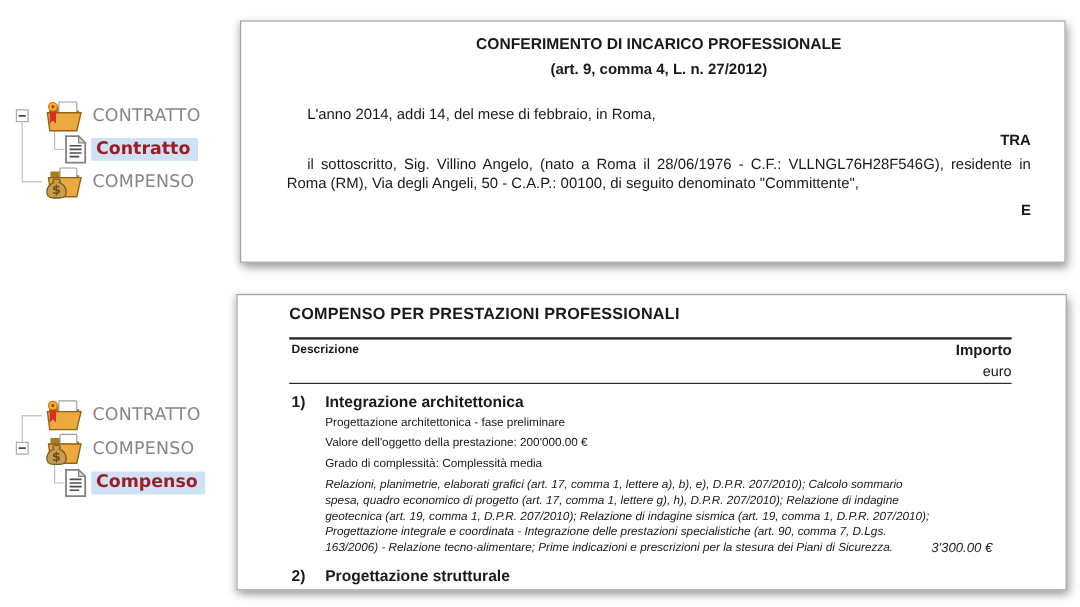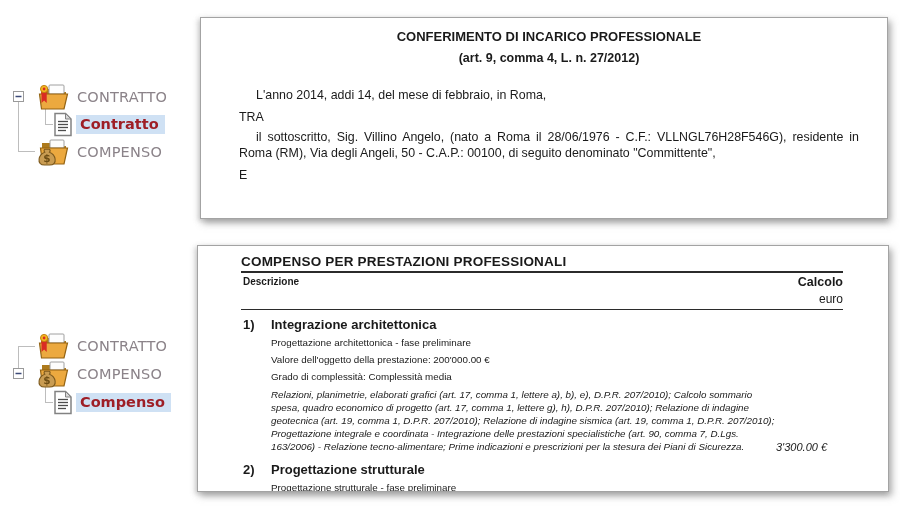--- a/index.html
+++ b/index.html
@@ -18,26 +18,26 @@
   
   .panel{position:absolute;background:#fff;border:1px solid #a3a3a3;overflow:hidden;
          box-shadow:-2px 2px 5px rgba(140,140,140,.40), 3px 4px 7px rgba(110,110,110,.55);}
   #doc-contract{left:200px;top:17px;width:686px;height:200px;}
   #doc-compenso{left:197px;top:245px;width:690px;height:245px;}
 
   .doc1-inner{padding:9px 28px 0 38px;font-size:12.4px;line-height:16px;}
   .doc1-title{font-weight:bold;text-align:center;font-size:13px;margin-top:2px;}
   .doc1-subtitle{font-weight:bold;text-align:center;font-size:12.5px;margin-top:5px;}
   .doc1-intro{margin-top:21px;text-indent:17px;text-align:justify;}
-  .doc1-sep{margin-top:6px;text-align:left;font-weight:normal;}
+  .doc1-sep{margin-top:6px;text-align:right;font-weight:bold;}
   .doc1-para{margin-top:4px;text-indent:17px;text-align:justify;}
 
   .doc2-inner{padding:8px 45px 0 43px;}
   .doc2-title{font-weight:bold;font-size:13.5px;letter-spacing:.2px;border-bottom:2px solid #2b2b2b;
-              padding-bottom:2px;}
+              padding-bottom:12px;}
   .doc2-header{position:relative;height:36px;border-bottom:1.6px solid #2b2b2b;}
   .doc2-desc{position:absolute;left:2px;top:3px;font-weight:bold;font-size:10px;}
   .doc2-importo{position:absolute;right:0;top:2px;font-weight:bold;font-size:12.5px;}
   .doc2-euro{position:absolute;right:0;top:19px;font-size:12px;text-align:right;}
   .item-head{display:flex;margin-top:7px;}
   .item-num{width:30px;font-weight:bold;font-size:13px;padding-left:2px;box-sizing:border-box;}
   .item-name{font-weight:bold;font-size:13px;}
   .item-sub{margin-left:30px;margin-top:5px;font-size:9.8px;line-height:12px;}
   .item-detail-row{display:flex;margin-left:30px;margin-top:5px;font-style:italic;}
   .item-detail{width:505px;font-size:9.8px;line-height:13px;}
@@ -142,21 +142,21 @@
       </svg>
     <span class="tree-label-selected" style="left:76px;top:393px;">Compenso</span>
   </div>
 
   <div class="panel" id="doc-compenso">
     <div class="doc2-inner">
       <div class="doc2-title">COMPENSO PER PRESTAZIONI PROFESSIONALI</div>
 
       <div class="doc2-header">
         <span class="doc2-desc">Descrizione</span>
-        <span class="doc2-importo">Calcolo</span>
+        <span class="doc2-importo">Importo</span>
         <span class="doc2-euro">euro</span>
       </div>
 
       <div>
         <div class="item-head">
           <span class="item-num">1)</span>
           <span class="item-name">Integrazione architettonica</span>
         </div>
         <div class="item-sub">Progettazione architettonica - fase preliminare</div>
         <div class="item-sub">Valore dell'oggetto della prestazione: 200'000.00 €</div>

